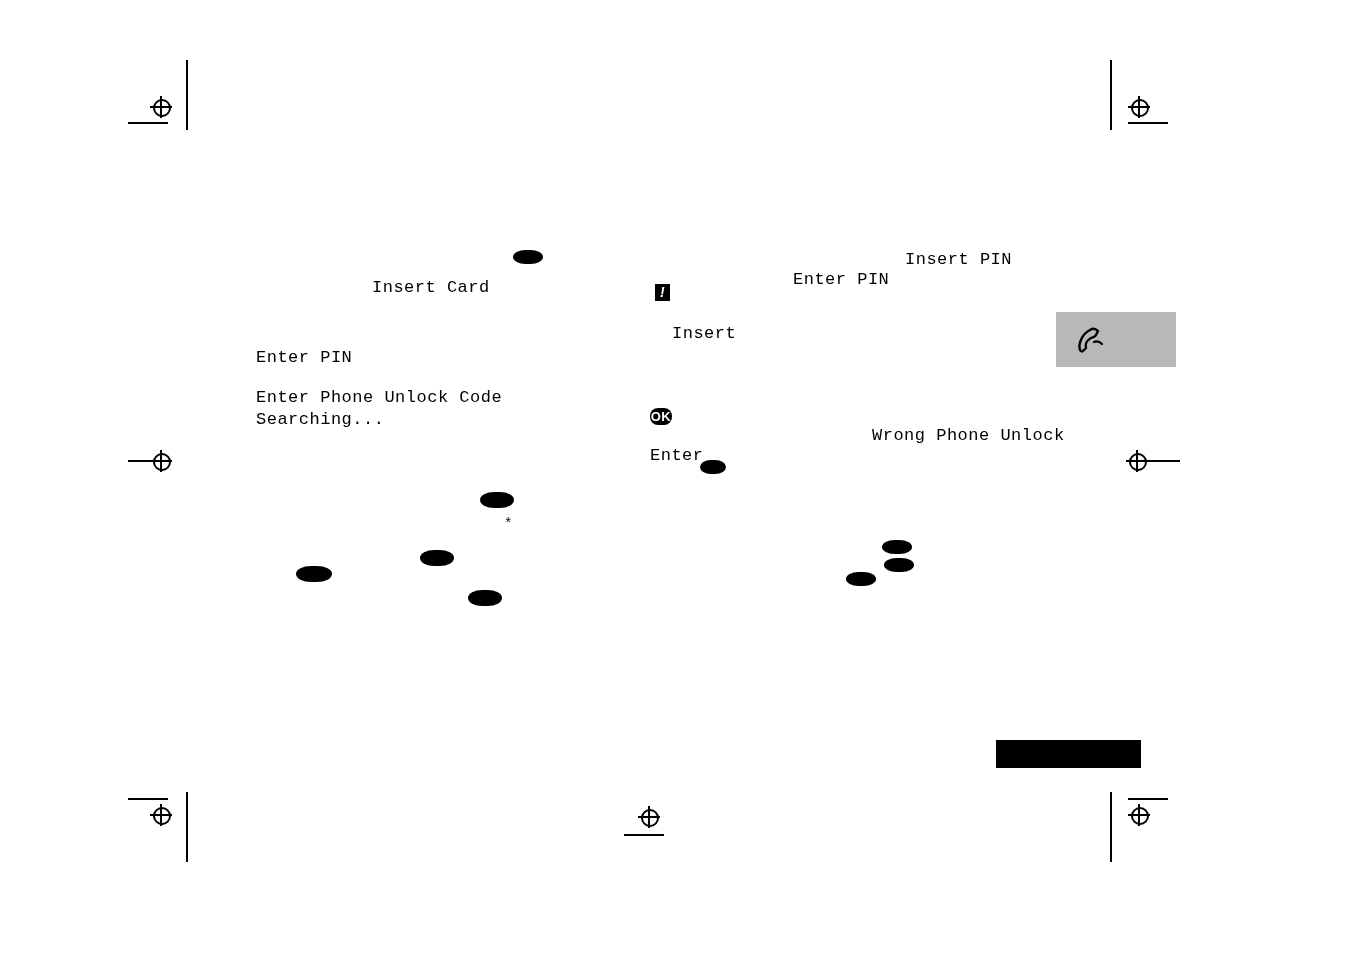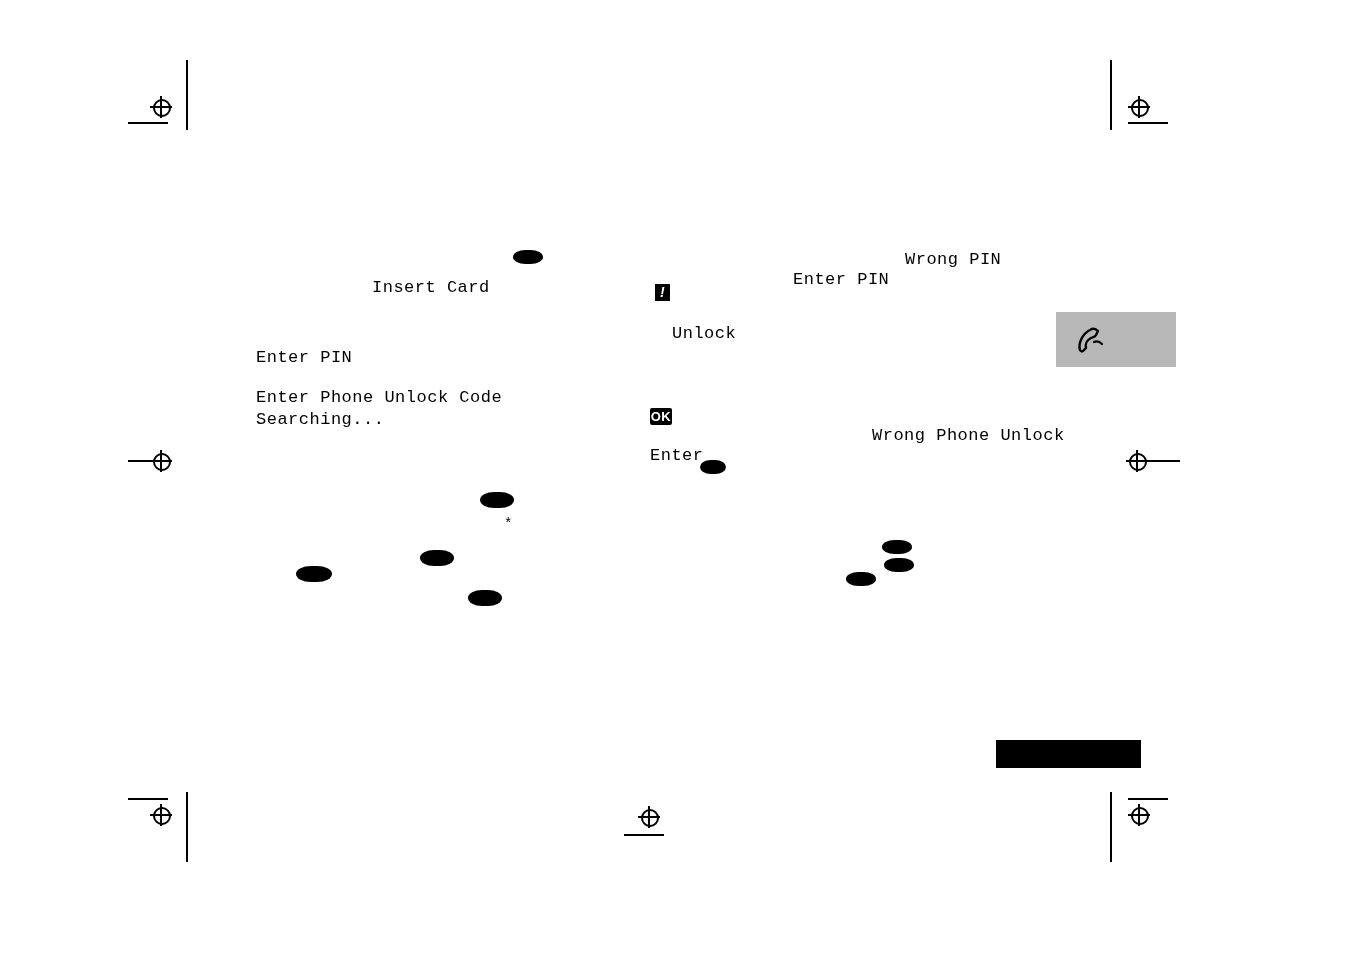--- a/index.html
+++ b/index.html
@@ -44,21 +44,21 @@
   .ok-badge {
     position: absolute;
     background: #000;
     color: #fff;
     font-family: Arial, Helvetica, sans-serif;
     font-weight: bold;
     font-size: 13px;
     width: 22px; height: 17px;
     line-height: 17px;
     text-align: center;
-    border-radius: 2px;
+    border-radius: 8px;
   }
   .bang-badge {
     position: absolute;
     background: #000;
     color: #fff;
     font-family: Arial, Helvetica, sans-serif;
     font-weight: bold;
     font-style: italic;
     font-size: 14px;
     width: 15px; height: 17px;
@@ -139,26 +139,26 @@
 </div>
 
 <span class="abs txt" style="left:372px; top:278px;">Insert Card</span>
 <span class="abs txt" style="left:256px; top:348px;">Enter PIN</span>
 <span class="abs txt" style="left:256px; top:388px;">Enter Phone Unlock Code</span>
 <span class="abs txt" style="left:256px; top:410px;">Searching...</span>
 
 <span class="abs ast" style="left:504px; top:516px;">*</span>
 
 <span class="bang-badge" style="left:655px; top:284px;">!</span>
-<span class="abs txt" style="left:672px; top:324px;">Unlock</span>
+<span class="abs txt" style="left:672px; top:324px;">Insert</span>
 
 <span class="ok-badge" style="left:650px; top:408px;">OK</span>
 <span class="abs txt" style="left:650px; top:446px;">Enter</span>
 
-<span class="abs txt" style="left:905px; top:250px;">Wrong PIN</span>
+<span class="abs txt" style="left:905px; top:250px;">Insert PIN</span>
 <span class="abs txt" style="left:793px; top:270px;">Enter PIN</span>
 <span class="abs txt" style="left:872px; top:426px;">Wrong Phone Unlock</span>
 
 <div class="side-tab" style="left:1056px; top:312px;">
   <svg width="34" height="32" viewBox="0 0 34 32">
     <path d="M6 26 C4 20 8 10 16 6 C19 4 22 5 24 7 L22 11 C21 13 19 13 17 14 C13 16 11 20 12 24 L9 27 C8 28 6.5 27 6 26 Z" fill="none" stroke="#000" stroke-width="2.4" stroke-linejoin="round"></path>
     <path d="M20 18 Q24 16 28 20" fill="none" stroke="#000" stroke-width="2.2" stroke-linecap="round"></path>
   </svg>
 </div>
 

